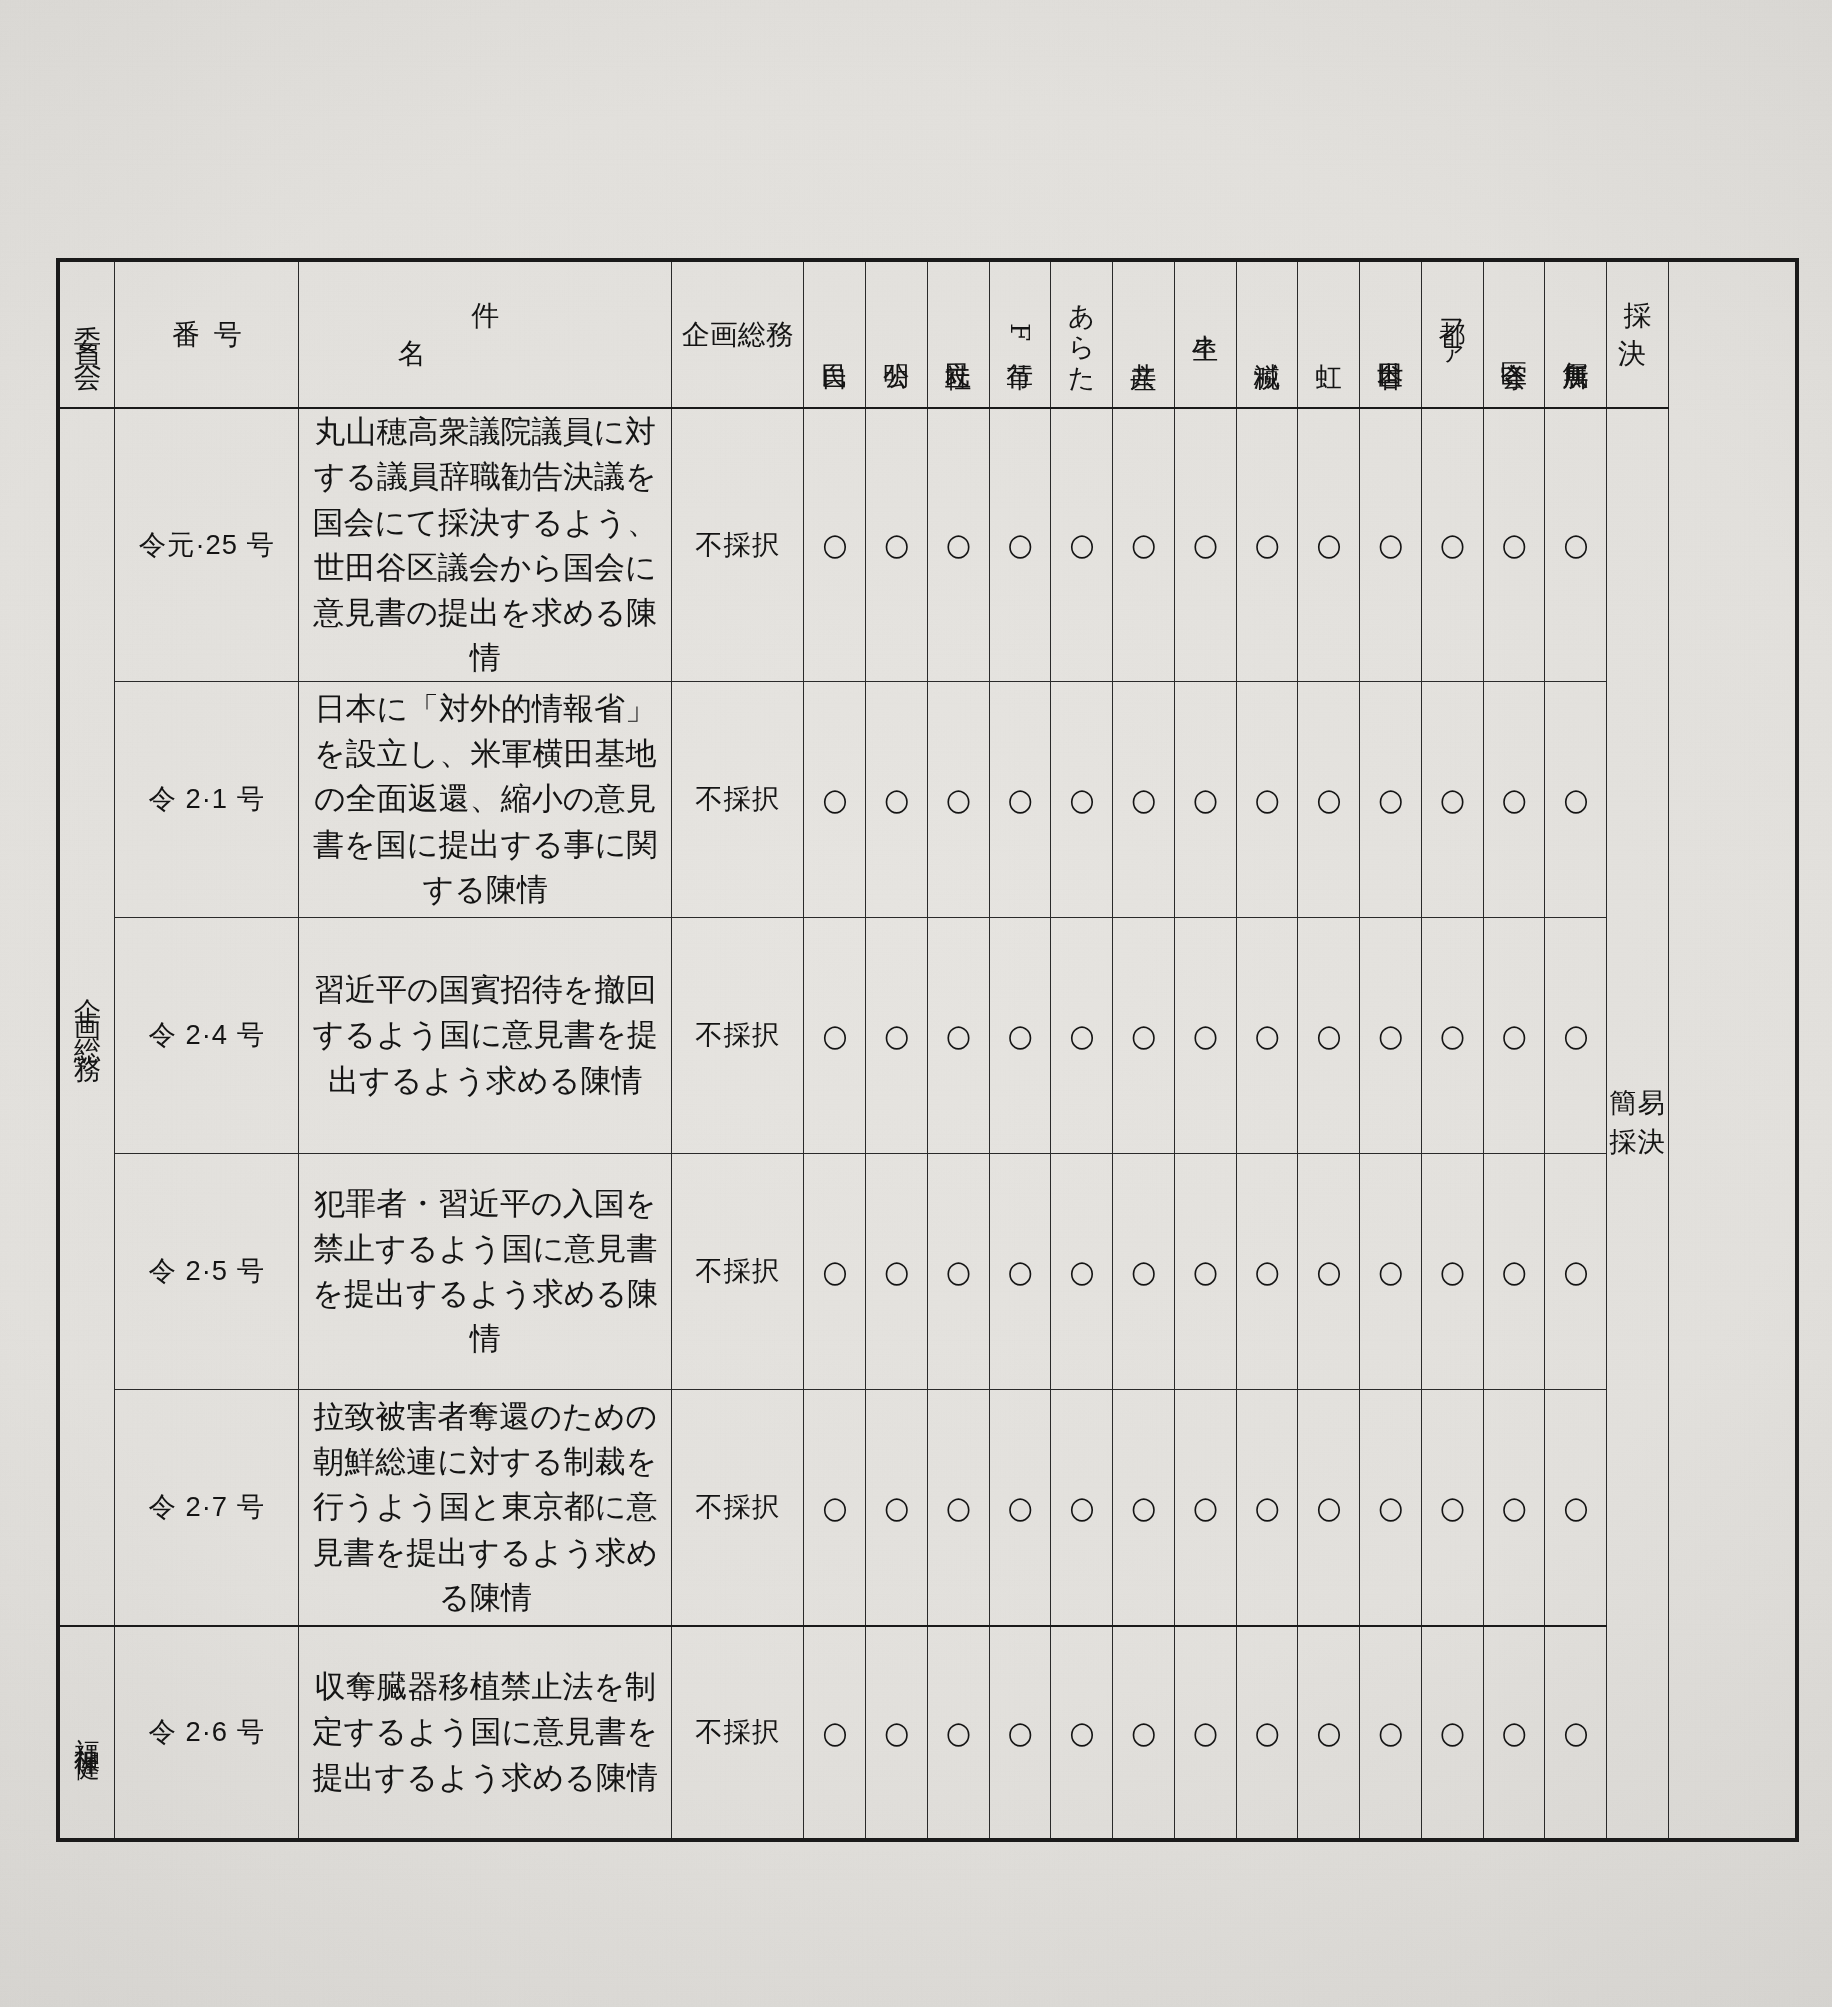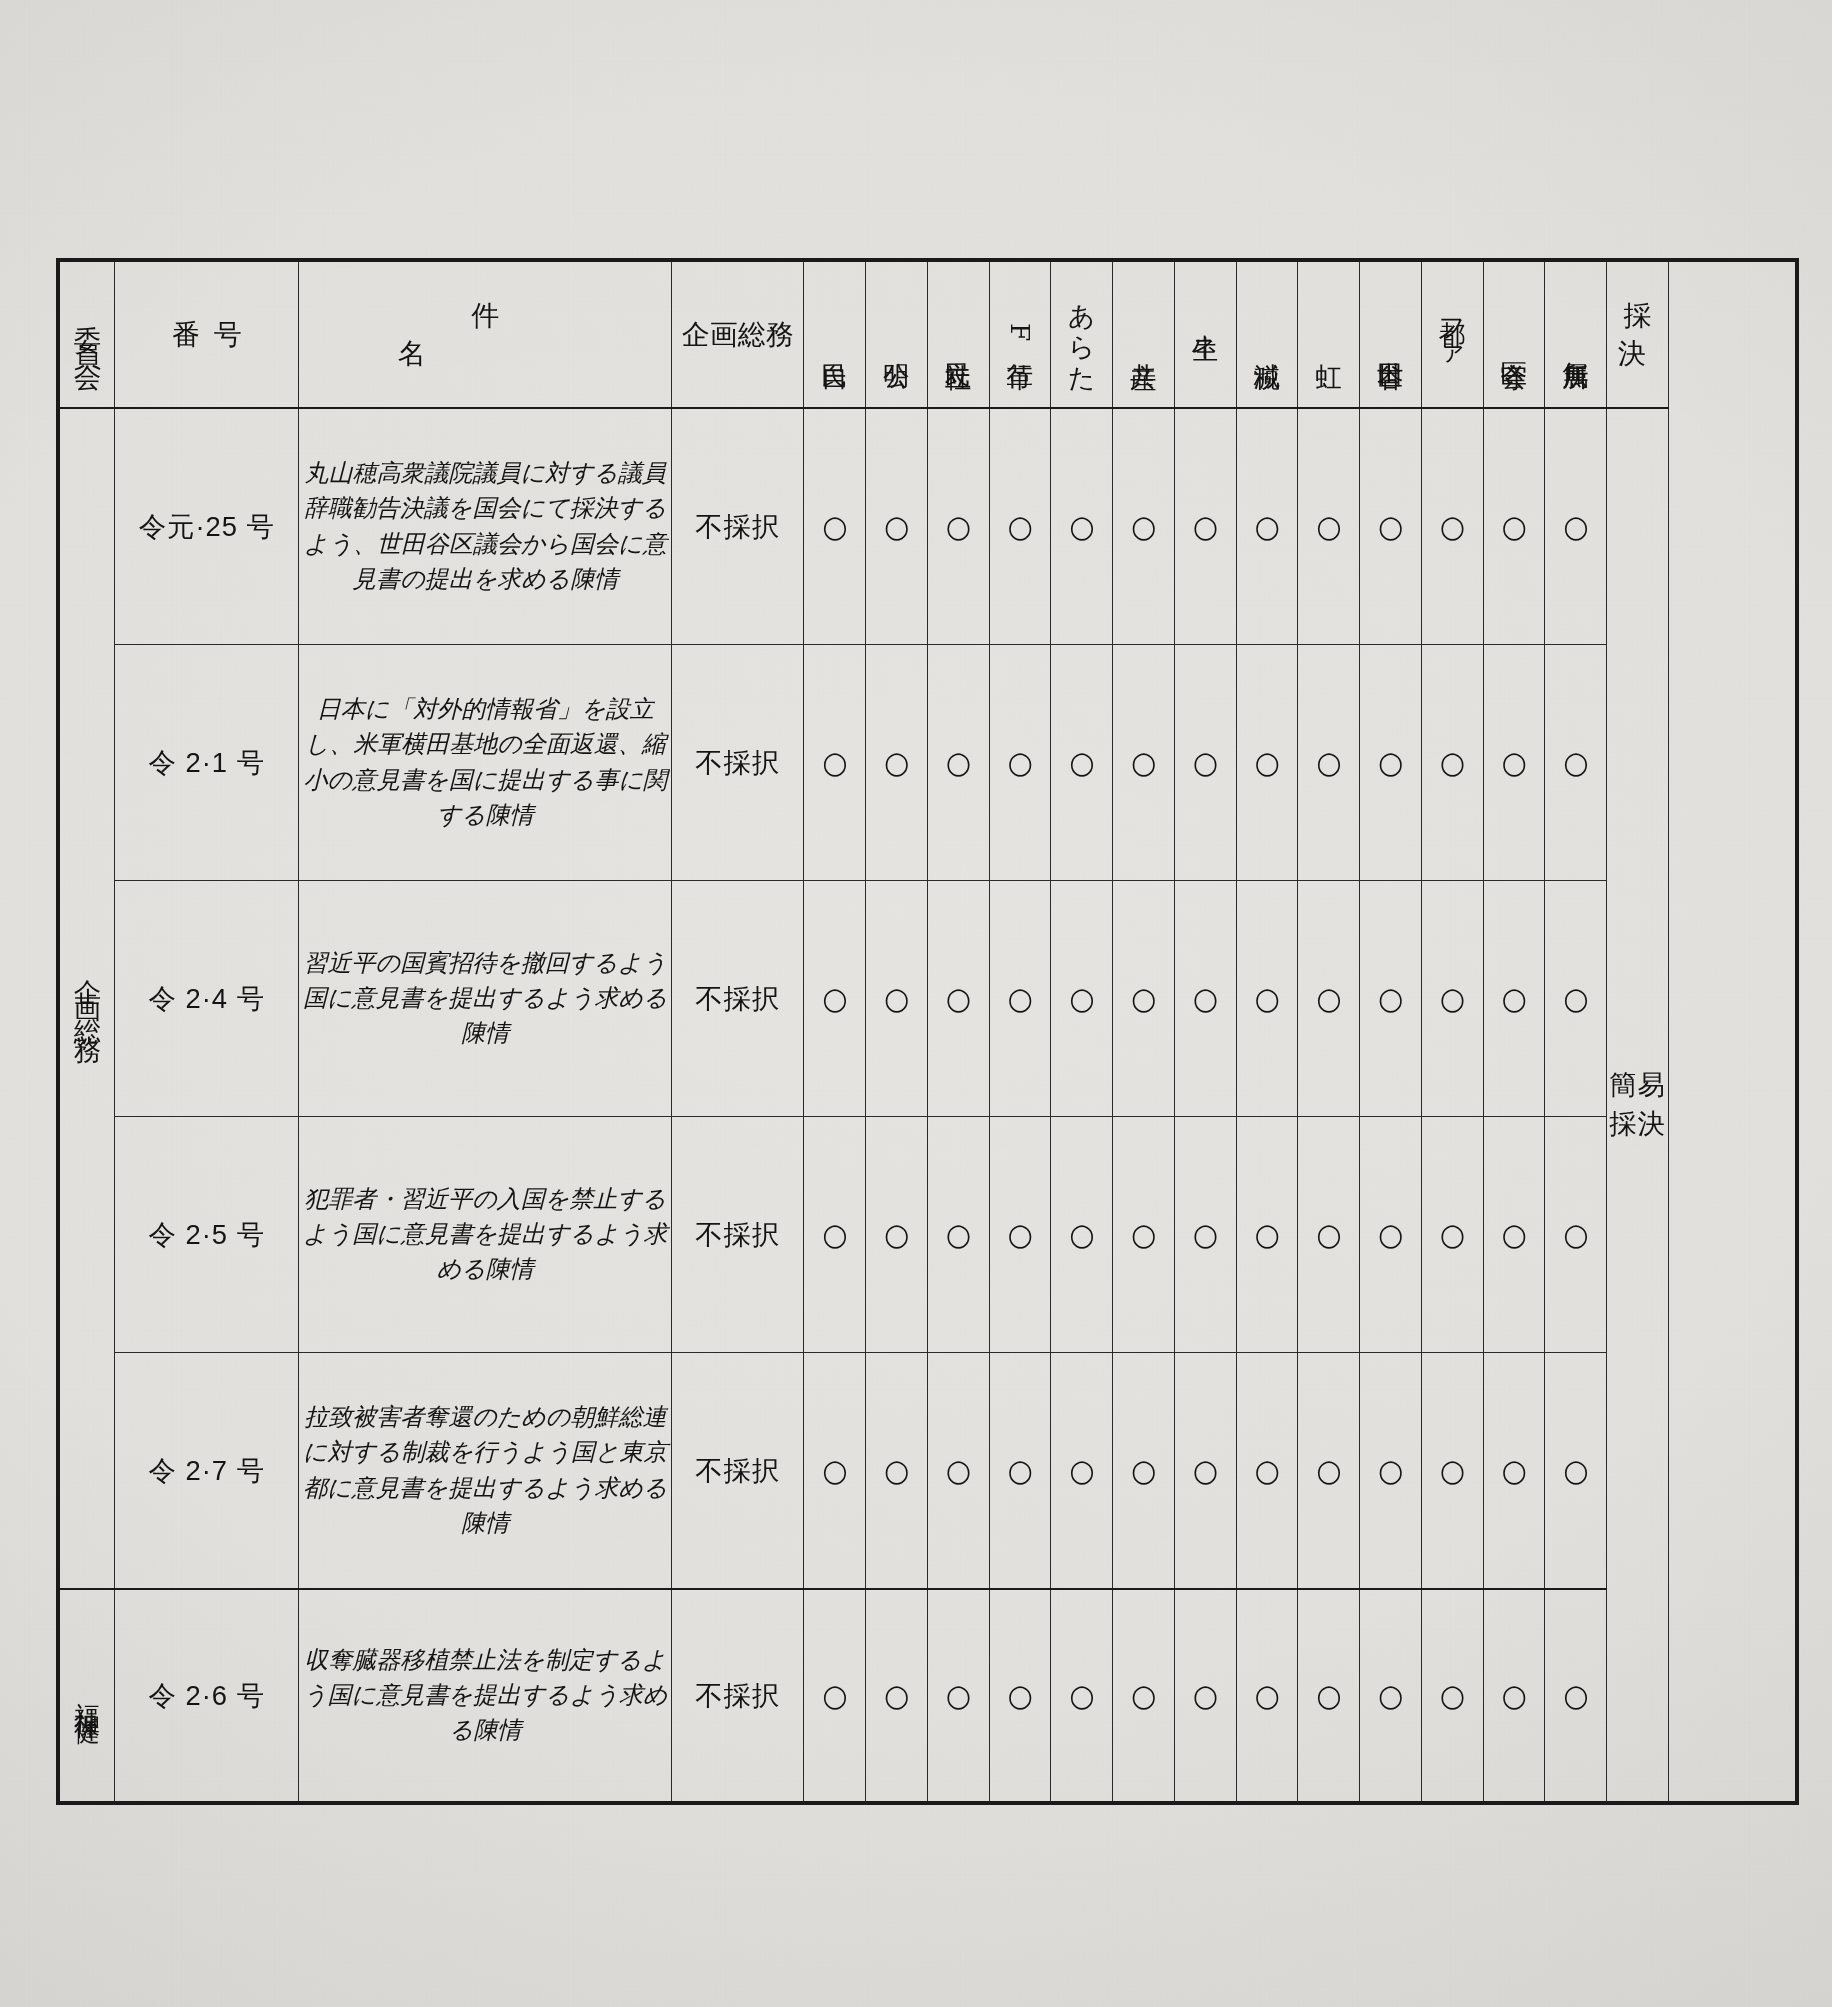--- a/index.html
+++ b/index.html
@@ -113,25 +113,24 @@
 
   td.num {
     width: 167px;
     font-size: 27.4px;
     letter-spacing: 1px;
     font-family: Liberation Sans, sans-serif;
   }
   td.subject {
     width: 338px;
     text-align: left;
-    font-size: 24px;
+    font-size: 31px;
     line-height: 1.46;
     padding: 13.7px 9.8px 13.7px 13.7px;
     letter-spacing: 0px;
-    font-style: italic;
   }
   td.result {
     width: 120px;
     font-size: 27.4px;
     letter-spacing: 1px;
   }
   td.party {
     width: 56px;
     font-size: 27.4px;
   }

